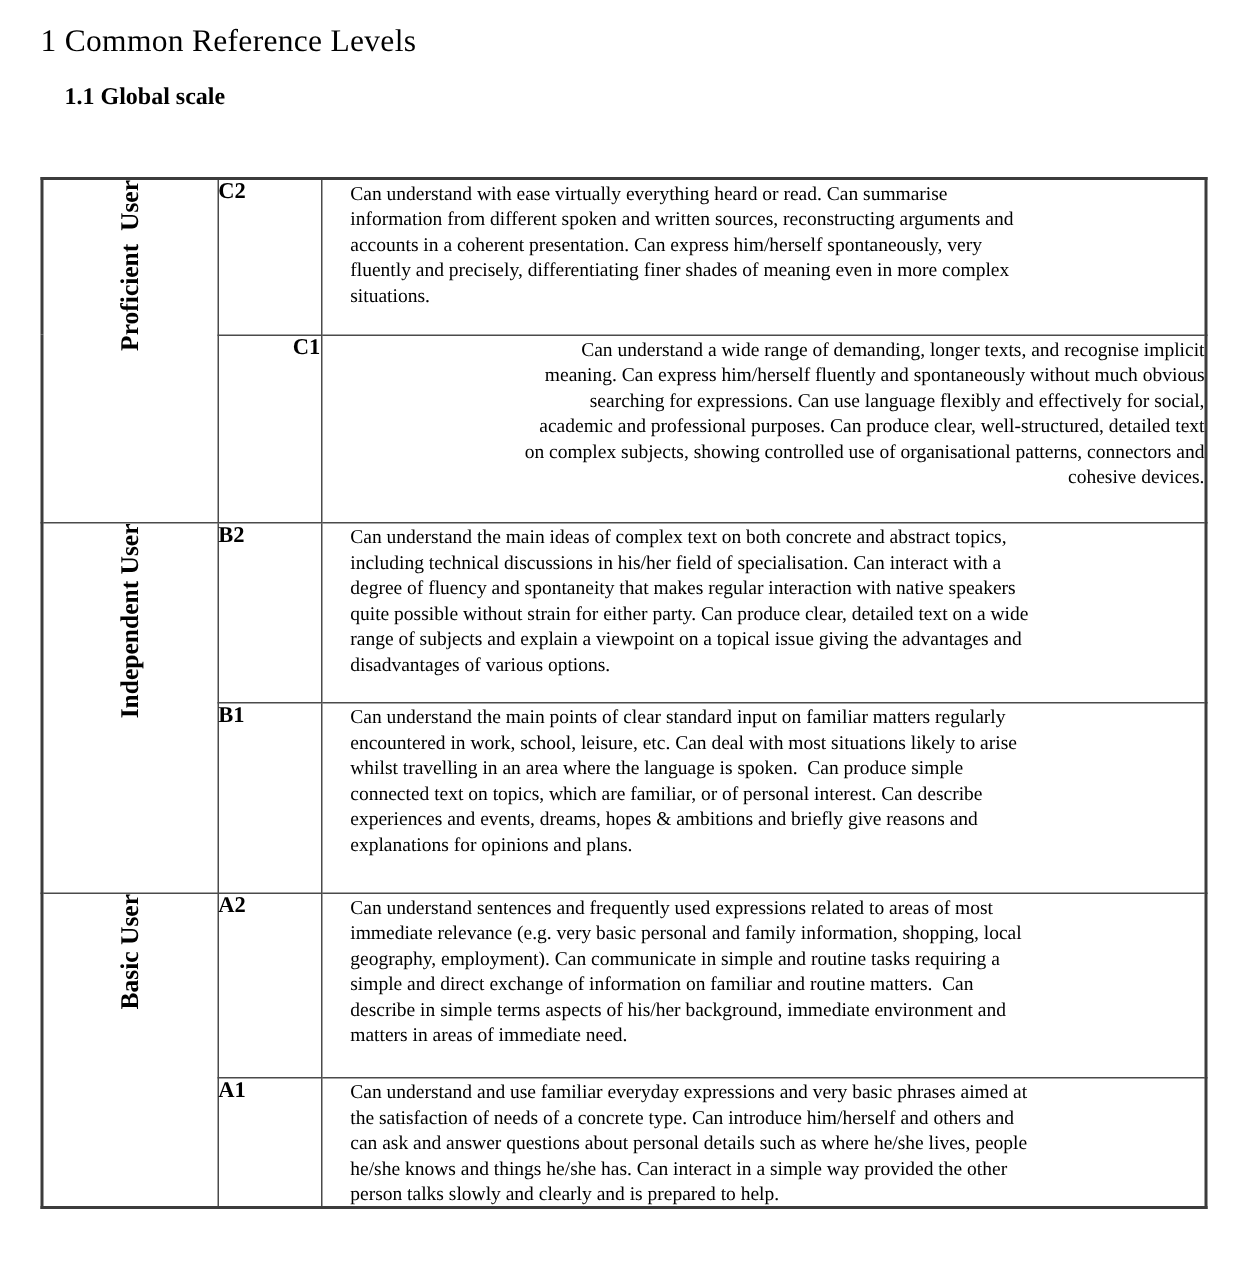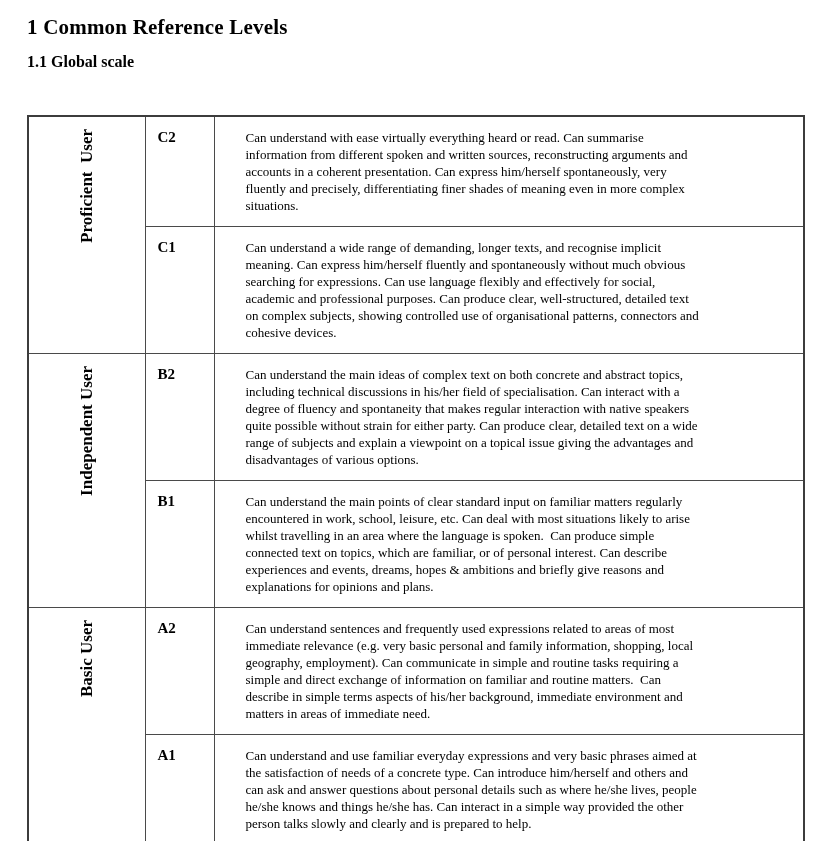--- a/index.html
+++ b/index.html
@@ -12,40 +12,40 @@
     color: #000000;
     font-family: "Liberation Serif", "DejaVu Serif", serif;
     overflow: hidden;
   }
   .page {
     padding: 15px 0 0 27px;
     width: 840px;
   }
   .doc-title {
     font-size: 21px;
-    font-weight: bold;
+    font-weight: normal;
     margin: 0 0 13px 0;
     letter-spacing: 0.2px;
   }
   .doc-subtitle {
     font-size: 16px;
     font-weight: bold;
-    margin: 0;
+    margin: 16px;
   }
   table.levels {
     margin-top: 44px;
     border-collapse: collapse;
     table-layout: fixed;
     width: 776px;
     border: 2px solid #3c3c3c;
   }
   table.levels td {
     border: 1px solid #4a4a4a;
     vertical-align: top;
-    padding: 12px;
+    padding: 0;
   }
   col.c-group { width: 117px; }
   col.c-level { width: 69px; }
   col.c-desc  { width: 590px; }
   td.group-cell {
     vertical-align: middle;
     text-align: center;
   }
   .group-label {
     display: inline-block;
@@ -64,21 +64,21 @@
   td.desc-cell {
     padding: 5px 12px 5px 6px;
   }
   .desc-text {
     font-size: 13px;
     line-height: 17px;
     white-space: pre-wrap;
     margin-left: 19px;
   }
   tr.r-c2 { height: 104px; }
-  tr.r-c1 { height: 125px; }
+  tr.r-c1 { height: 125px; text-align: right; }
   tr.r-b2 { height: 120px; }
   tr.r-b1 { height: 127px; font-family: Liberation Serif, serif; }
   tr.r-a2 { height: 123px; }
   tr.r-a1 { height: 77px; }
 </style>
 </head>
 <body>
 
 <div class="page">
 

